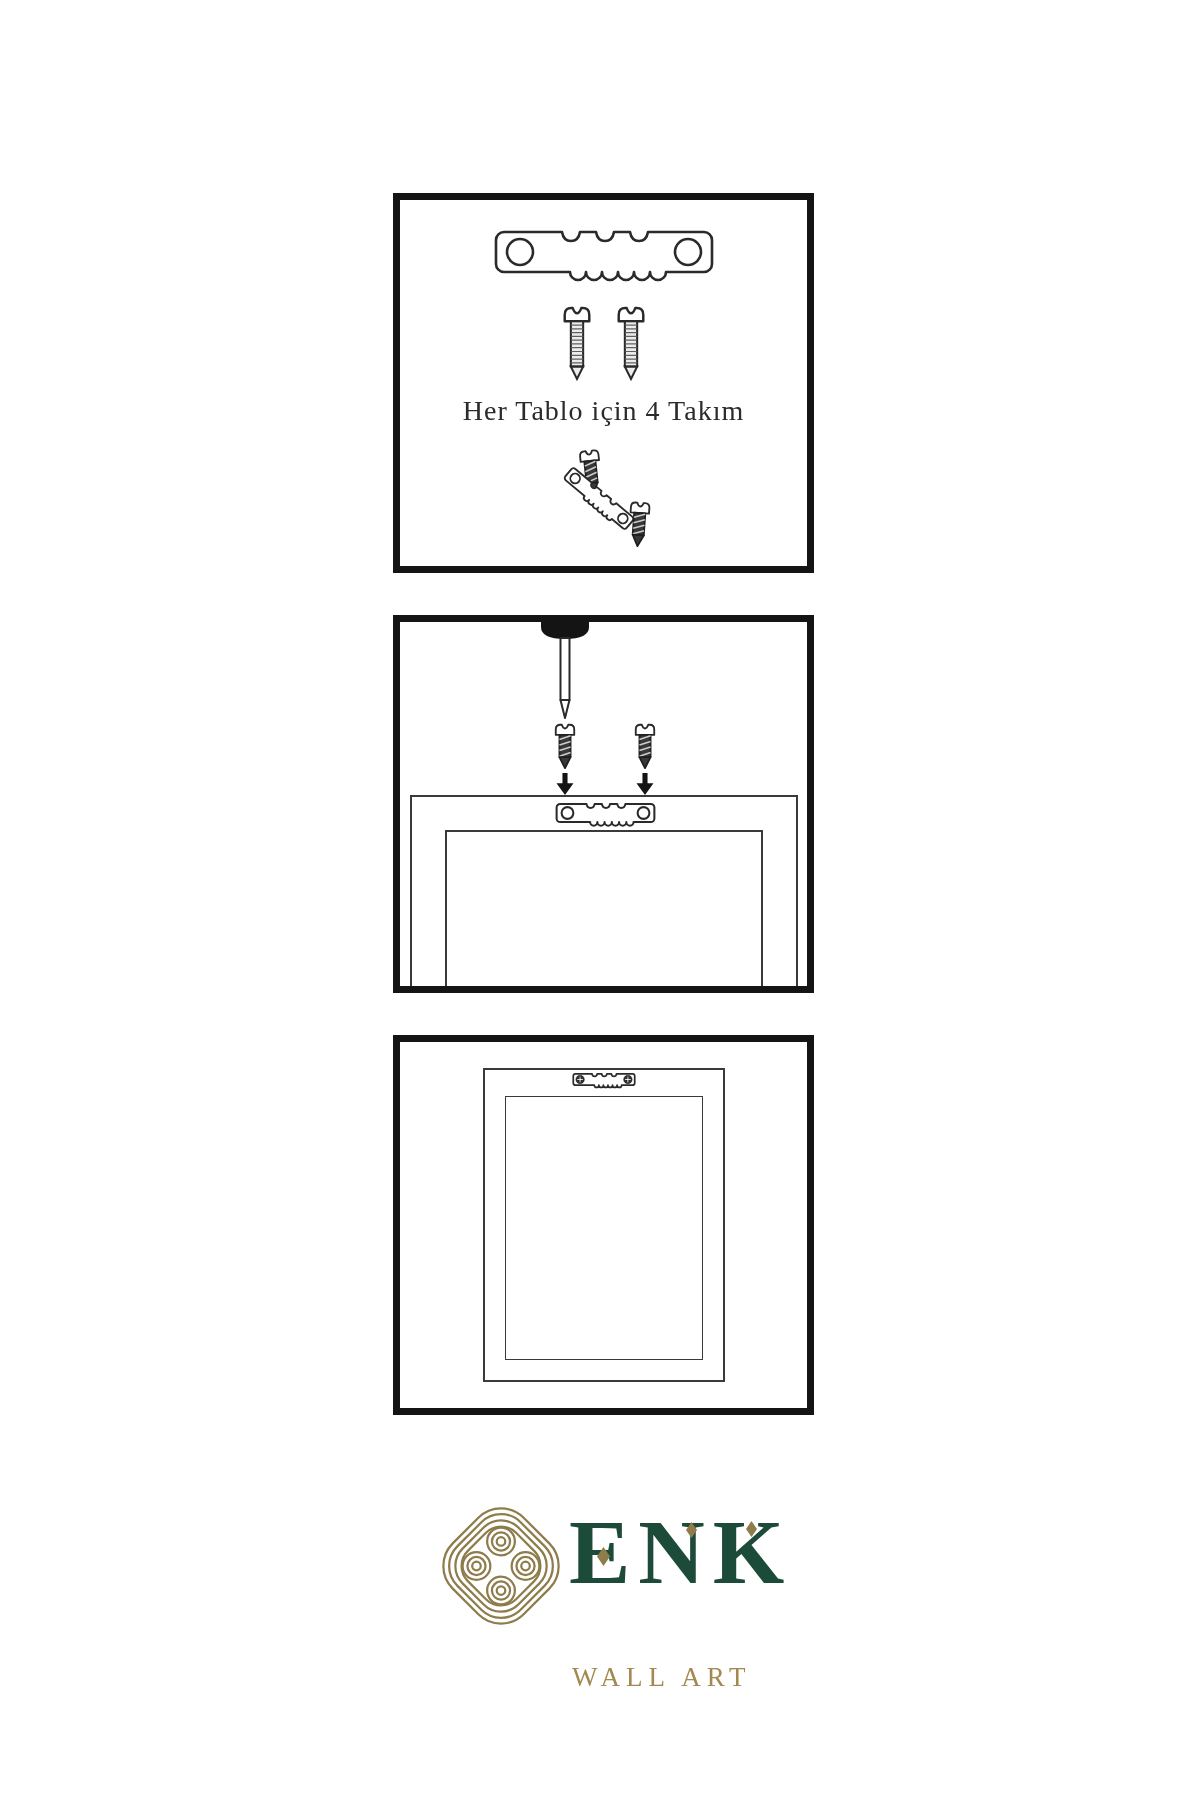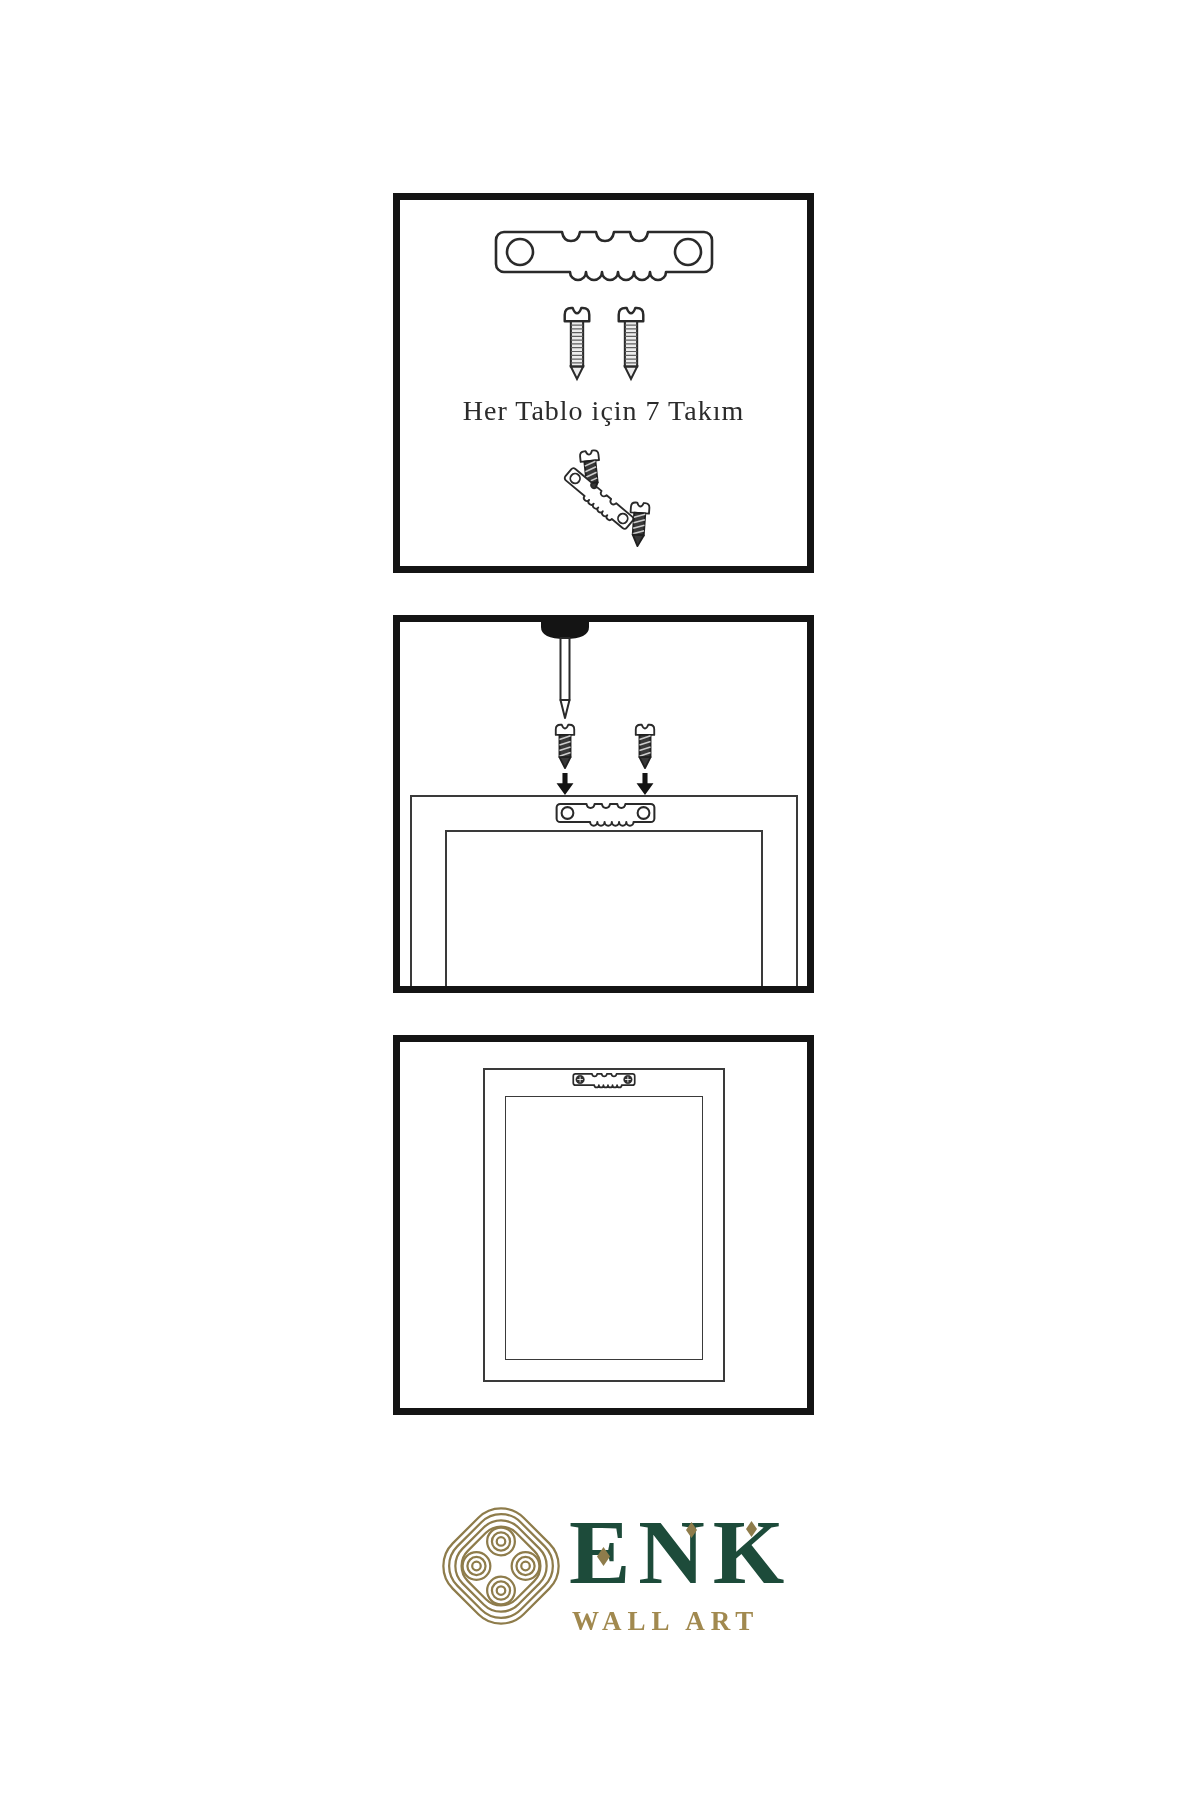--- a/index.html
+++ b/index.html
@@ -37,22 +37,22 @@
     font-weight:400;
   }
   
   .logo{position:absolute;left:0;top:0;width:1200px;height:1800px;pointer-events:none;}
   .gold-line{stroke:var(--logo-gold,#8e7c4b);fill:none;stroke-width:2.1;}
   .brand{
     position:absolute;left:569px;top:1506px;line-height:1;
     font-size:92px;font-weight:700;letter-spacing:8px;color:var(--logo-green,#1d4b3a);
   }
   .tagline{
-    position:absolute;left:572px;top:1608px;line-height:1;
-    font-size:27px;font-weight:700;letter-spacing:6px;color:var(--tagline-gold,#a1894f);
+    position:absolute;left:572px;top:1664px;line-height:1;
+    font-size:27px;font-weight:400;letter-spacing:6px;color:var(--tagline-gold,#a1894f);
   }
   .diamond{
     position:absolute;background:var(--logo-gold,#8e7c4b);
     clip-path:polygon(50% 0,100% 50%,50% 100%,0 50%);
   }
 </style>
 </head>
 <body>
 
 <div class="canvas">
@@ -71,21 +71,21 @@
       <path class="thread" d="M11.5 22 H24.5 M11.5 26 H24.5 M11.5 30 H24.5 M11.5 34 H24.5 M11.5 38 H24.5 M11.5 42 H24.5 M11.5 46 H24.5 M11.5 50 H24.5 M11.5 54 H24.5 M11.5 58 H24.5 M11.5 62 H24.5"></path>
       <path class="shaft" d="M11.5 66 H24.5 L18 79 Z"></path>
     </svg>
     <svg class="abs" style="left:calc(50% + 10px);top:104px" width="34" height="78" viewBox="0 0 36 82">
       <path class="ln" d="M5 18 V11 Q5 4 12 4 H13.5 Q15.5 9.5 18 9.5 Q20.5 9.5 22.5 4 H24 Q31 4 31 11 V18 Z"></path>
       <rect class="shaft" x="11.5" y="18" width="13" height="48"></rect>
       <path class="thread" d="M11.5 22 H24.5 M11.5 26 H24.5 M11.5 30 H24.5 M11.5 34 H24.5 M11.5 38 H24.5 M11.5 42 H24.5 M11.5 46 H24.5 M11.5 50 H24.5 M11.5 54 H24.5 M11.5 58 H24.5 M11.5 62 H24.5"></path>
       <path class="shaft" d="M11.5 66 H24.5 L18 79 Z"></path>
     </svg>
 
-    <div class="caption" style="top:195px">Her Tablo için 7 Takım</div>
+    <div class="caption" style="top:195px">Her Tablo için 4 Takım</div>
 
     <div class="abs" style="left:160px;top:248px;width:110px;height:112px">
       <svg class="abs" style="left:18px;top:0;transform:rotate(-6deg)" width="26" height="48" viewBox="0 0 28 52">
         <path class="ln-thin" d="M4 14 V8 Q4 3 9 3 H10.5 Q12 7 14 7 Q16 7 17.5 3 H19 Q24 3 24 8 V14 Z"></path>
         <rect class="dark" x="8" y="14" width="12" height="24"></rect>
         <path class="hatch" d="M8 19 L20 15 M8 25 L20 21 M8 31 L20 27 M8 37 L20 33"></path>
         <path class="dark" d="M8 38 H20 L14 50 Z"></path>
       </svg>
       <svg class="abs" style="left:-4px;top:40px;transform:rotate(40deg)" width="86" height="21" viewBox="0 0 232 56">
         <path class="ln" style="stroke-width:5" d="M16 8 H74 c1 6 4 9 9 9 c5 0 8 -3 9 -9 H108 c1 6 4 9 9 9 c5 0 8 -3 9 -9 H142 c1 6 4 9 9 9 c5 0 8 -3 9 -9 H216 a8 8 0 0 1 8 8 V40 a8 8 0 0 1 -8 8 H178 a8 8 0 0 1 -16 0 a8 8 0 0 1 -16 0 a8 8 0 0 1 -16 0 a8 8 0 0 1 -16 0 a8 8 0 0 1 -16 0 a8 8 0 0 1 -16 0 H16 a8 8 0 0 1 -8 -8 V16 a8 8 0 0 1 8 -8 Z"></path>

